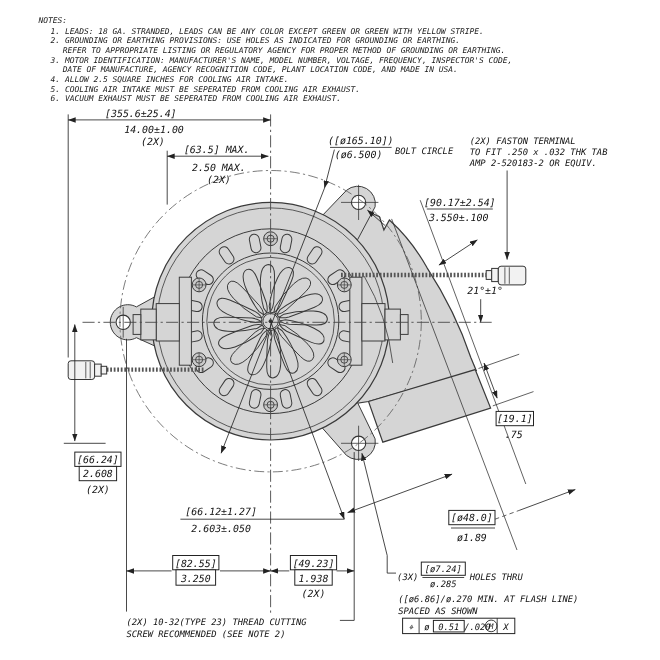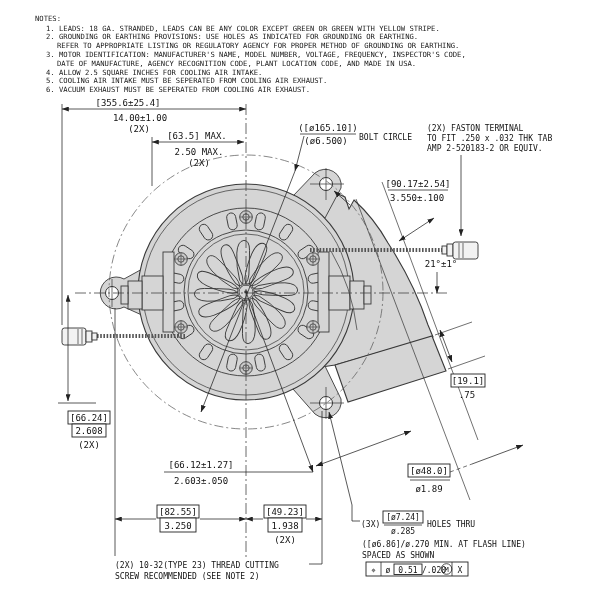--- a/index.html
+++ b/index.html
@@ -1,16 +1,16 @@
 <!DOCTYPE html>
 <html><head>
 <meta charset="utf-8">
 <style>
   html,body{margin:0;padding:0;background:#fff;}
-  .stage{position:relative;width:600px;height:600px;background:#fff;overflow:hidden;}
+  .stage{position:relative;width:600px;height:600px;background:#fff;overflow:hidden;font-style:italic;}
   svg{display:block;}
   .note-t{font-family:"DejaVu Sans Mono",monospace;font-size:7.2px;fill:#1a1a1a;}
   .dim-t{font-family:"DejaVu Sans Mono",monospace;font-size:9px;fill:#111;}
   .dim-s{font-family:"DejaVu Sans Mono",monospace;font-size:8px;fill:#111;}
   .mid{text-anchor:middle;}
   .ln{stroke:#222;stroke-width:0.75;fill:none;}
   .thin{stroke:#333;stroke-width:0.7;fill:none;}
   .cl{stroke:#444;stroke-width:0.8;fill:none;stroke-dasharray:11 3 2 3;}
   .clf{stroke:#555;stroke-width:0.7;fill:none;stroke-dasharray:9 3 2 3;}
   .body{fill:#d5d5d5;stroke:#3a3a3a;stroke-width:1.1;}

